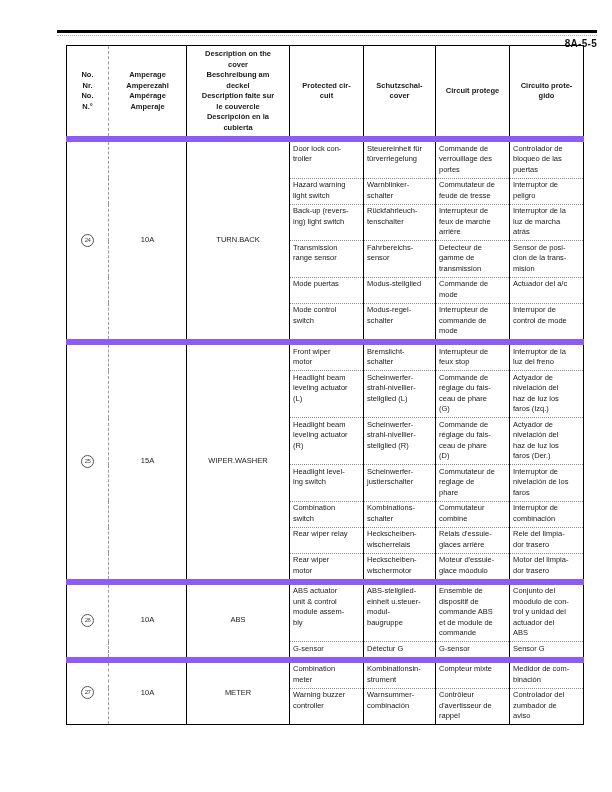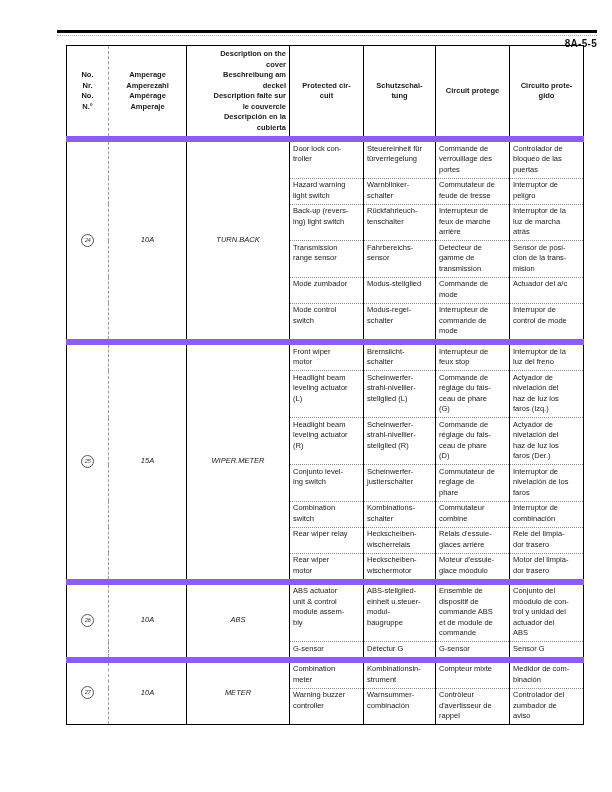--- a/index.html
+++ b/index.html
@@ -54,39 +54,38 @@
     overflow: hidden;
   }
   .fuse-table th {
     font-weight: bold;
     text-align: center;
     vertical-align: middle;
     padding: 3px 3px;
     border-bottom: 1px solid #000;
   }
   .fuse-table th.desc-h {
-    text-align: right;
+    text-align: center;
   }
   .fuse-table td {
     font-weight: normal;
     text-align: left;
     vertical-align: top;
     padding: 1.5px 3px 2.5px 3px;
   }
   
   .bl-dash { border-left: 1px dashed #9a9a9a; }
   .bl-solid { border-left: 1px solid #000; }
   
   tr.block-start td { border-top: 6px solid #8b5cf6; }
   tr.sub td { border-top: 1px dotted #8a8a8a; margin-left: 20px; }
   
   td.merge {
     text-align: center;
     vertical-align: middle;
-    font-style: italic;
   }
   .fuse-badge {
     display: inline-block;
     width: 11px; height: 11px;
     border: 1px solid #555;
     border-radius: 50%;
     font-size: 6px;
     line-height: 11px;
     text-align: center;
     color: #444;
@@ -128,21 +127,21 @@
 cover
 Beschreibung am
 deckel
 Description faite sur
 le couvercle
 Descripción en la
 cubierta</th>
         <th class="bl-solid">Protected cir-
 cuit</th>
         <th class="bl-solid">Schutzschal-
-tung</th>
+cover</th>
         <th class="bl-solid">Circuit protege</th>
         <th class="bl-solid">Circuito prote-
 gido</th>
       </tr>
 
       <tr class="block-start">
         <td class="merge" rowspan="6"><span class="fuse-badge">24</span></td>
         <td class="merge bl-dash" rowspan="6">10A</td>
         <td class="merge bl-solid" rowspan="6">TURN.BACK</td>
         <td class="bl-solid">Door lock con-
@@ -184,42 +183,42 @@
         <td class="bl-solid">Fahrbereichs-
 sensor</td>
         <td class="bl-solid">Detecteur de
 gamme de
 transmission</td>
         <td class="bl-solid">Sensor de posi-
 cion de la trans-
 mision</td>
       </tr>
       <tr class="sub">
-        <td class="bl-solid">Mode zumbador</td>
+        <td class="bl-solid">Mode puertas</td>
         <td class="bl-solid">Modus-stellglied</td>
         <td class="bl-solid">Commande de
 mode</td>
         <td class="bl-solid">Actuador del a/c</td>
       </tr>
       <tr class="sub">
         <td class="bl-solid">Mode control
 switch</td>
         <td class="bl-solid">Modus-regel-
 schalter</td>
         <td class="bl-solid">Interrupteur de
 commande de
 mode</td>
         <td class="bl-solid">Interrupor de
 control de mode</td>
       </tr>
 
       <tr class="block-start">
         <td class="merge" rowspan="7"><span class="fuse-badge">25</span></td>
         <td class="merge bl-dash" rowspan="7">15A</td>
-        <td class="merge bl-solid" rowspan="7">WIPER.METER</td>
+        <td class="merge bl-solid" rowspan="7">WIPER.WASHER</td>
         <td class="bl-solid">Front wiper
 motor</td>
         <td class="bl-solid">Bremslicht-
 schalter</td>
         <td class="bl-solid">Interrupteur de
 feux stop</td>
         <td class="bl-solid">Interruptor de la
 luz del freno</td>
       </tr>
       <tr class="sub">
@@ -248,21 +247,21 @@
         <td class="bl-solid">Commande de
 réglage du fais-
 ceau de phare
 (D)</td>
         <td class="bl-solid">Actyador de
 nivelación del
 haz de luz los
 faros (Der.)</td>
       </tr>
       <tr class="sub">
-        <td class="bl-solid">Conjunto level-
+        <td class="bl-solid">Headlight level-
 ing switch</td>
         <td class="bl-solid">Scheinwerfer-
 justierschalter</td>
         <td class="bl-solid">Commutateur de
 reglage de
 phare</td>
         <td class="bl-solid">Interruptor de
 nivelación de los
 faros</td>
       </tr>

